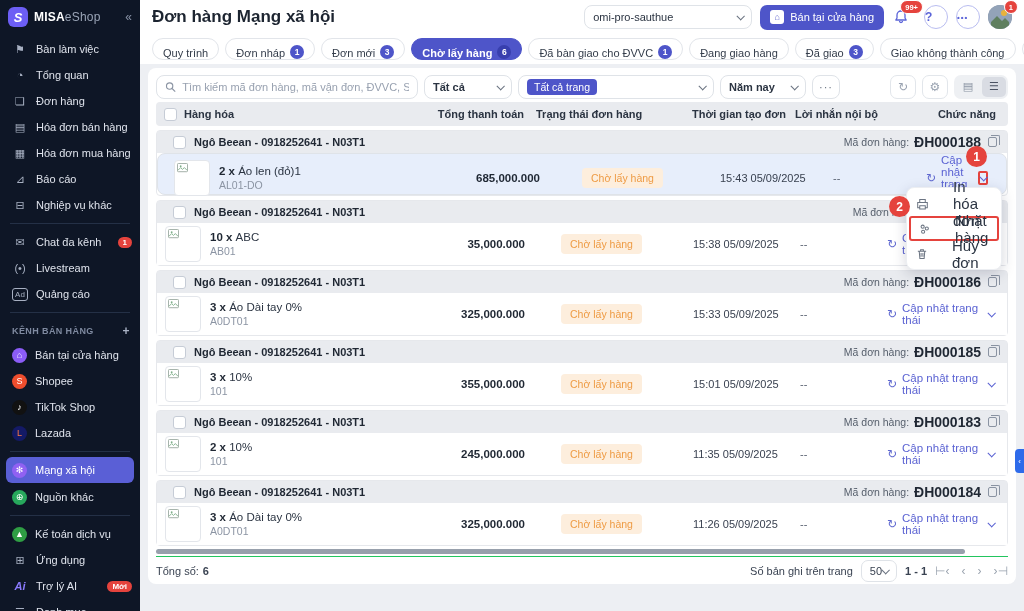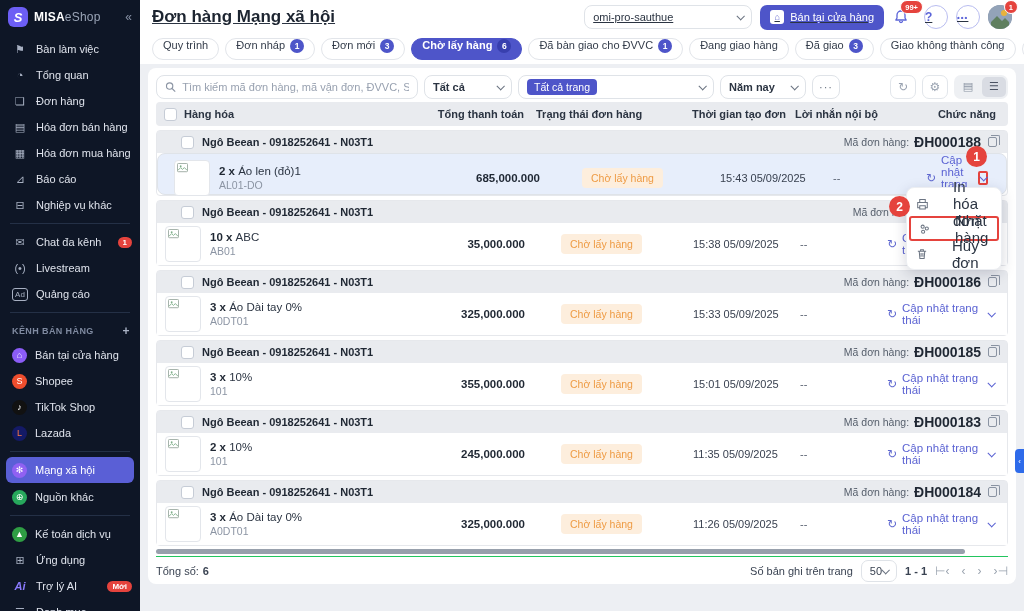--- a/index.html
+++ b/index.html
@@ -30,21 +30,21 @@
   .sico.ai { color:#8b7bff; font-weight:bold; font-size:11px; font-style:italic; }
   .slabel { font-size:11px; overflow:hidden; text-overflow:ellipsis; }
   .sbadge { margin-left:auto; background:#e5433d; color:#fff; border-radius:8px;
     font-size:8px; padding:1px 5px; font-weight:bold; }
   .shead { display:flex; align-items:center; padding:6px 10px 4px 12px; color:#7f8aa0;
     font-size:9px; font-weight:bold; letter-spacing:.4px; }
   .shead span:last-child { margin-left:auto; font-size:12px; color:#aab3c5; cursor:pointer; }
 
   
   .main { position:absolute; left:140px; top:0; width:884px; height:611px; }
-  .topbar { height:34px; background:#fff; display:flex; align-items:center; padding:16px 12px; gap:8px;text-decoration:underline; }
+  .topbar { height:34px; background:#fff; display:flex; align-items:center; padding:16px 12px; gap:8px; }
   .page-title { font-size:17px; font-weight:bold; color:#1c2430; margin-right:auto; }
   .sel { display:flex; align-items:center; border:1px solid #dfe3e8; border-radius:8px;
     background:#fff; height:24px; padding:0 8px; gap:6px; cursor:pointer; }
   .store-sel { width:168px; font-size:11px; color:#2b3442; }
   .store-sel .chev { margin-left:auto; }
   .chev { width:6px; height:6px; border-right:1.5px solid #6b7482; border-bottom:1.5px solid #6b7482;
     transform:rotate(45deg) translateY(-1px); display:inline-block; }
   .btn-store { background:#4e55c9; color:#fff; border:none; border-radius:7px; height:25px;
     display:flex; align-items:center; gap:6px; padding:0 10px; font-size:11px; cursor:pointer; }
   .btn-store .mini { width:14px; height:14px; background:#fff; border-radius:3px; color:#4e55c9;
@@ -53,21 +53,21 @@
     align-items:center; justify-content:flex-start; color:#5a63d8; cursor:pointer; border:1.5px solid transparent; }
   .iconbtn.ring { border-color:#b9bdf0; font-size:12px; font-weight:bold; }
   .nbadge { position:absolute; top:-6px; right:-8px; background:#e5433d; color:#fff;
     border-radius:8px; font-size:7.5px; font-weight:bold; padding:1.5px 4px; border:1.5px solid #fff; }
   .avatar { width:24px; height:24px; border-radius:50%; background:#8795ab; position:relative;
     display:flex; align-items:center; justify-content:center; overflow:visible; cursor:pointer; }
   .avatar svg { border-radius:50%; }
   .avatar .nbadge { top:-5px; right:-6px; }
 
   .tabsbar { height:30px; background:#fff; display:flex; align-items:center; gap:6px; padding:0 12px; }
-  .tab { height:22px; display:flex; align-items:flex-start; gap:5px; padding:0 10px; border-radius:11px;
+  .tab { height:22px; display:flex; align-items:flex-end; gap:5px; padding:0 10px; border-radius:11px;
     background:#fff; border:1px solid #e2e5ea; font-size:11px; color:#333c4a; cursor:pointer; white-space:nowrap; }
   .tab.active { background:#4e55c9; border-color:#4e55c9; color:#fff; font-weight:bold; }
   .tcount { min-width:14px; height:14px; border-radius:7px; background:#4e55c9; color:#fff;
     font-size:8.5px; font-weight:bold; display:flex; align-items:center; justify-content:center; padding:0 3px; }
   .tab.active .tcount { background:#383fae; }
 
   .content { padding:4px 8px 0; }
   .card { background:#fff; border-radius:8px; height:516px; display:flex; flex-direction:column;
     padding:0 8px; position:relative; }
 
@@ -94,21 +94,21 @@
     font-size:11px; color:#2b3442; margin-top:2px; }
   .thead .c-total { text-align:right; }
   .thead .c-status { padding-left:12px; }
   .thead .c-time { padding-left:12px; }
   .thead .c-func { text-align:right; padding-right:12px; }
   .cb { width:13px; height:13px; border:1.5px solid #c6ccd6; border-radius:3px; background:#fff;
     margin-left:8px; cursor:pointer; }
 
   .tbody { flex:1; overflow:hidden; padding-top:4px; }
   .group { border:1px solid #e6e8ec; border-radius:4px; margin-bottom:4px; overflow:visible; }
-  .ghead { height:22px; background:#e9ebef; display:flex; align-items:center; gap:8px; padding:0 10px 0 16px; }
+  .ghead { height:22px; background:#e9ebef; display:flex; align-items:center; gap:8px; padding:0 10px 0 8px; }
   .gname { font-weight:bold; font-size:11px; color:#1f2733; }
   .gcode { margin-left:auto; display:flex; align-items:center; gap:5px; color:#555e6b; font-size:10.5px; }
   .gcode b { color:#1f2733; font-size:14px; }
   .code-spacer { display:inline-block; width:58px; }
   .copy-ico { position:relative; width:9px; height:10px; border:1px solid #8a93a2; border-radius:2px;
     margin-left:2px; cursor:pointer; }
   .copy-ico::after { content:""; position:absolute; left:2px; top:-3px; width:8px; height:9px;
     border-top:1px solid #8a93a2; border-right:1px solid #8a93a2; border-radius:0 2px 0 0; }
   .grow { display:grid; grid-template-columns:240px 128px 156px 115px 91px 1fr; align-items:center;
     height:42px; background:#fff; }

